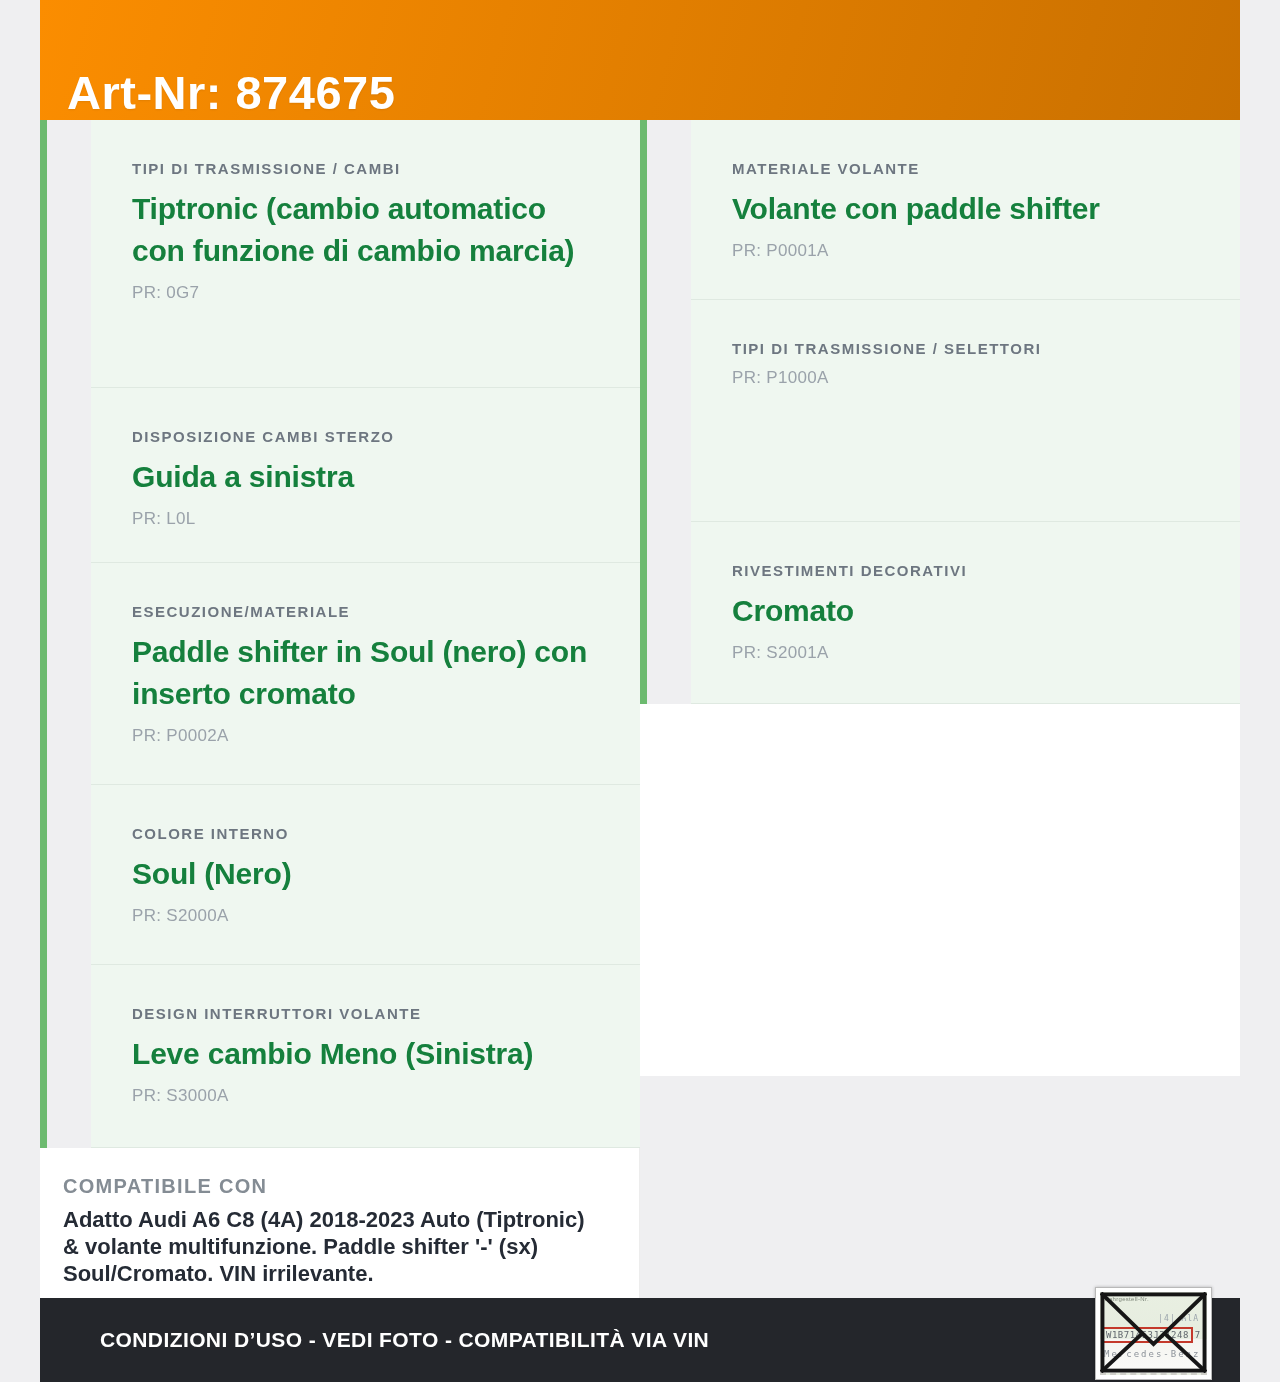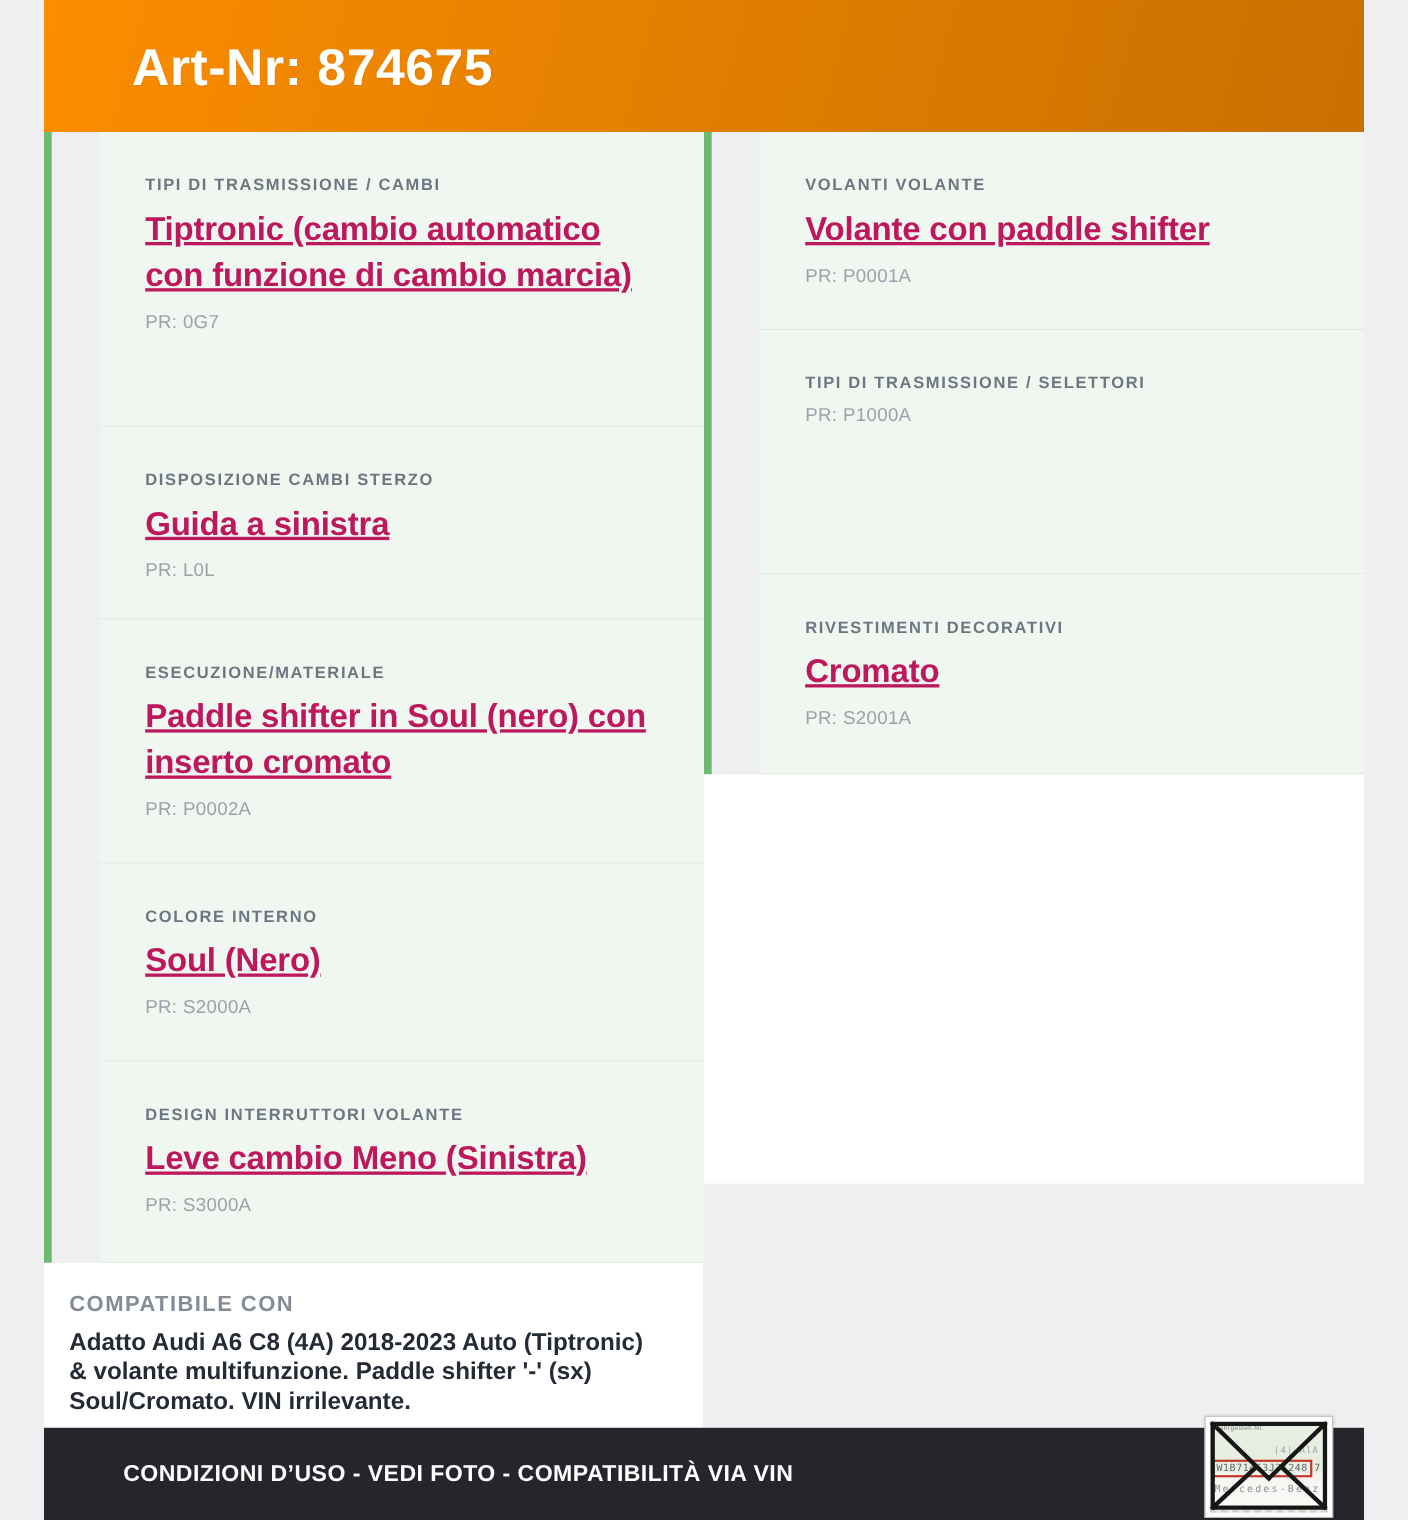--- a/index.html
+++ b/index.html
@@ -16,22 +16,22 @@
     font-family:"Liberation Sans", sans-serif;
     -webkit-font-smoothing:antialiased;
   }
   .page{position:relative;width:1280px;height:1382px;background:#EFEFF1;overflow:hidden;}
   .content{position:absolute;left:40px;top:0;width:1200px;height:1382px;}
 
   
   .banner{
     height:120px;
     background:linear-gradient(105deg,var(--accent-start,#FB8D00) 0%,var(--accent-end,#C97000) 100%);
-    display:flex;align-items:center;
-    padding-left:80px;
+    display:flex;align-items:flex-end;
+    padding-left:27px;
   }
   .banner h1{
     color:#ffffff;font-size:47px;font-weight:bold;letter-spacing:.5px;
     text-shadow:0 1px 2px rgba(0,0,0,.08);
   }
 
   
   .columns{display:flex;width:1200px;}
   .col{width:600px;display:flex;flex-direction:column;}
   .green-stack{border-left:7px solid var(--green,#6CBA6F);padding-left:44px;}
@@ -41,21 +41,21 @@
     border-bottom:1px solid #DFE9E1;
     padding:40px 38px 0 41px;
     overflow:hidden;
   }
   .card .cat{
     font-size:15px;font-weight:bold;letter-spacing:1.5px;
     color:#6D7680;margin-bottom:11px;
   }
   .card .val{
     font-size:30px;line-height:42px;font-weight:bold;
-    color:#be185d;letter-spacing:-.2px;margin-bottom:11px;text-decoration:underline;
+    color:#15803d;letter-spacing:-.2px;margin-bottom:11px;
   }
   .card .pr{font-size:17px;color:#9AA2AA;letter-spacing:.3px;}
 
   .lh0{height:268px}.lh1{height:175px}.lh2{height:222px}.lh3{height:180px}.lh4{height:183px}
   .rh0{height:222px}.rh1{height:180px}.rh2{height:222px}.rh3{height:182px}
 
   
   .compat{
     background:#ffffff;height:150px;
     padding:27px 48px 0 23px;
@@ -71,21 +71,21 @@
   }
 
   .white-filler{background:#ffffff;height:372px;}
 
   
   .footer{
     position:relative;height:84px;background:var(--footer-bg,#24262B);
     display:flex;align-items:center;padding-left:60px;
   }
   .footer .notice{
-    color:#ffffff;font-size:21px;font-weight:bold;letter-spacing:.4px;margin-left:12px;
+    color:#ffffff;font-size:21px;font-weight:bold;letter-spacing:.4px;
   }
 
   
   .stamp{
     position:absolute;right:28px;bottom:2px;
     width:117px;height:93px;
     background:#ffffff;border:1px solid #B9B9B9;
     padding:4px;box-shadow:0 0 3px rgba(0,0,0,.25);
   }
   .stamp-inner{
@@ -167,21 +167,21 @@
         </div>
         <div class="compat">
           <div class="cat">COMPATIBILE CON</div>
           <div class="txt">Adatto Audi A6 C8 (4A) 2018-2023 Auto (Tiptronic) &amp; volante multifunzione. Paddle shifter '-' (sx) Soul/Cromato. VIN irrilevante.</div>
         </div>
       </div>
 
       <div class="col">
         <div class="green-stack">
           <div class="card rh1">
-            <div class="cat">VOLANTI VOLANTE</div>
+            <div class="cat">MATERIALE VOLANTE</div>
             <div class="val">Volante con paddle shifter</div>
             <div class="pr">PR: P0001A</div>
           </div>
           <div class="card rh2">
             <div class="cat">TIPI DI TRASMISSIONE / SELETTORI</div>
             <div class="pr">PR: P1000A</div>
           </div>
           <div class="card rh3">
             <div class="cat">RIVESTIMENTI DECORATIVI</div>
             <div class="val">Cromato</div>

